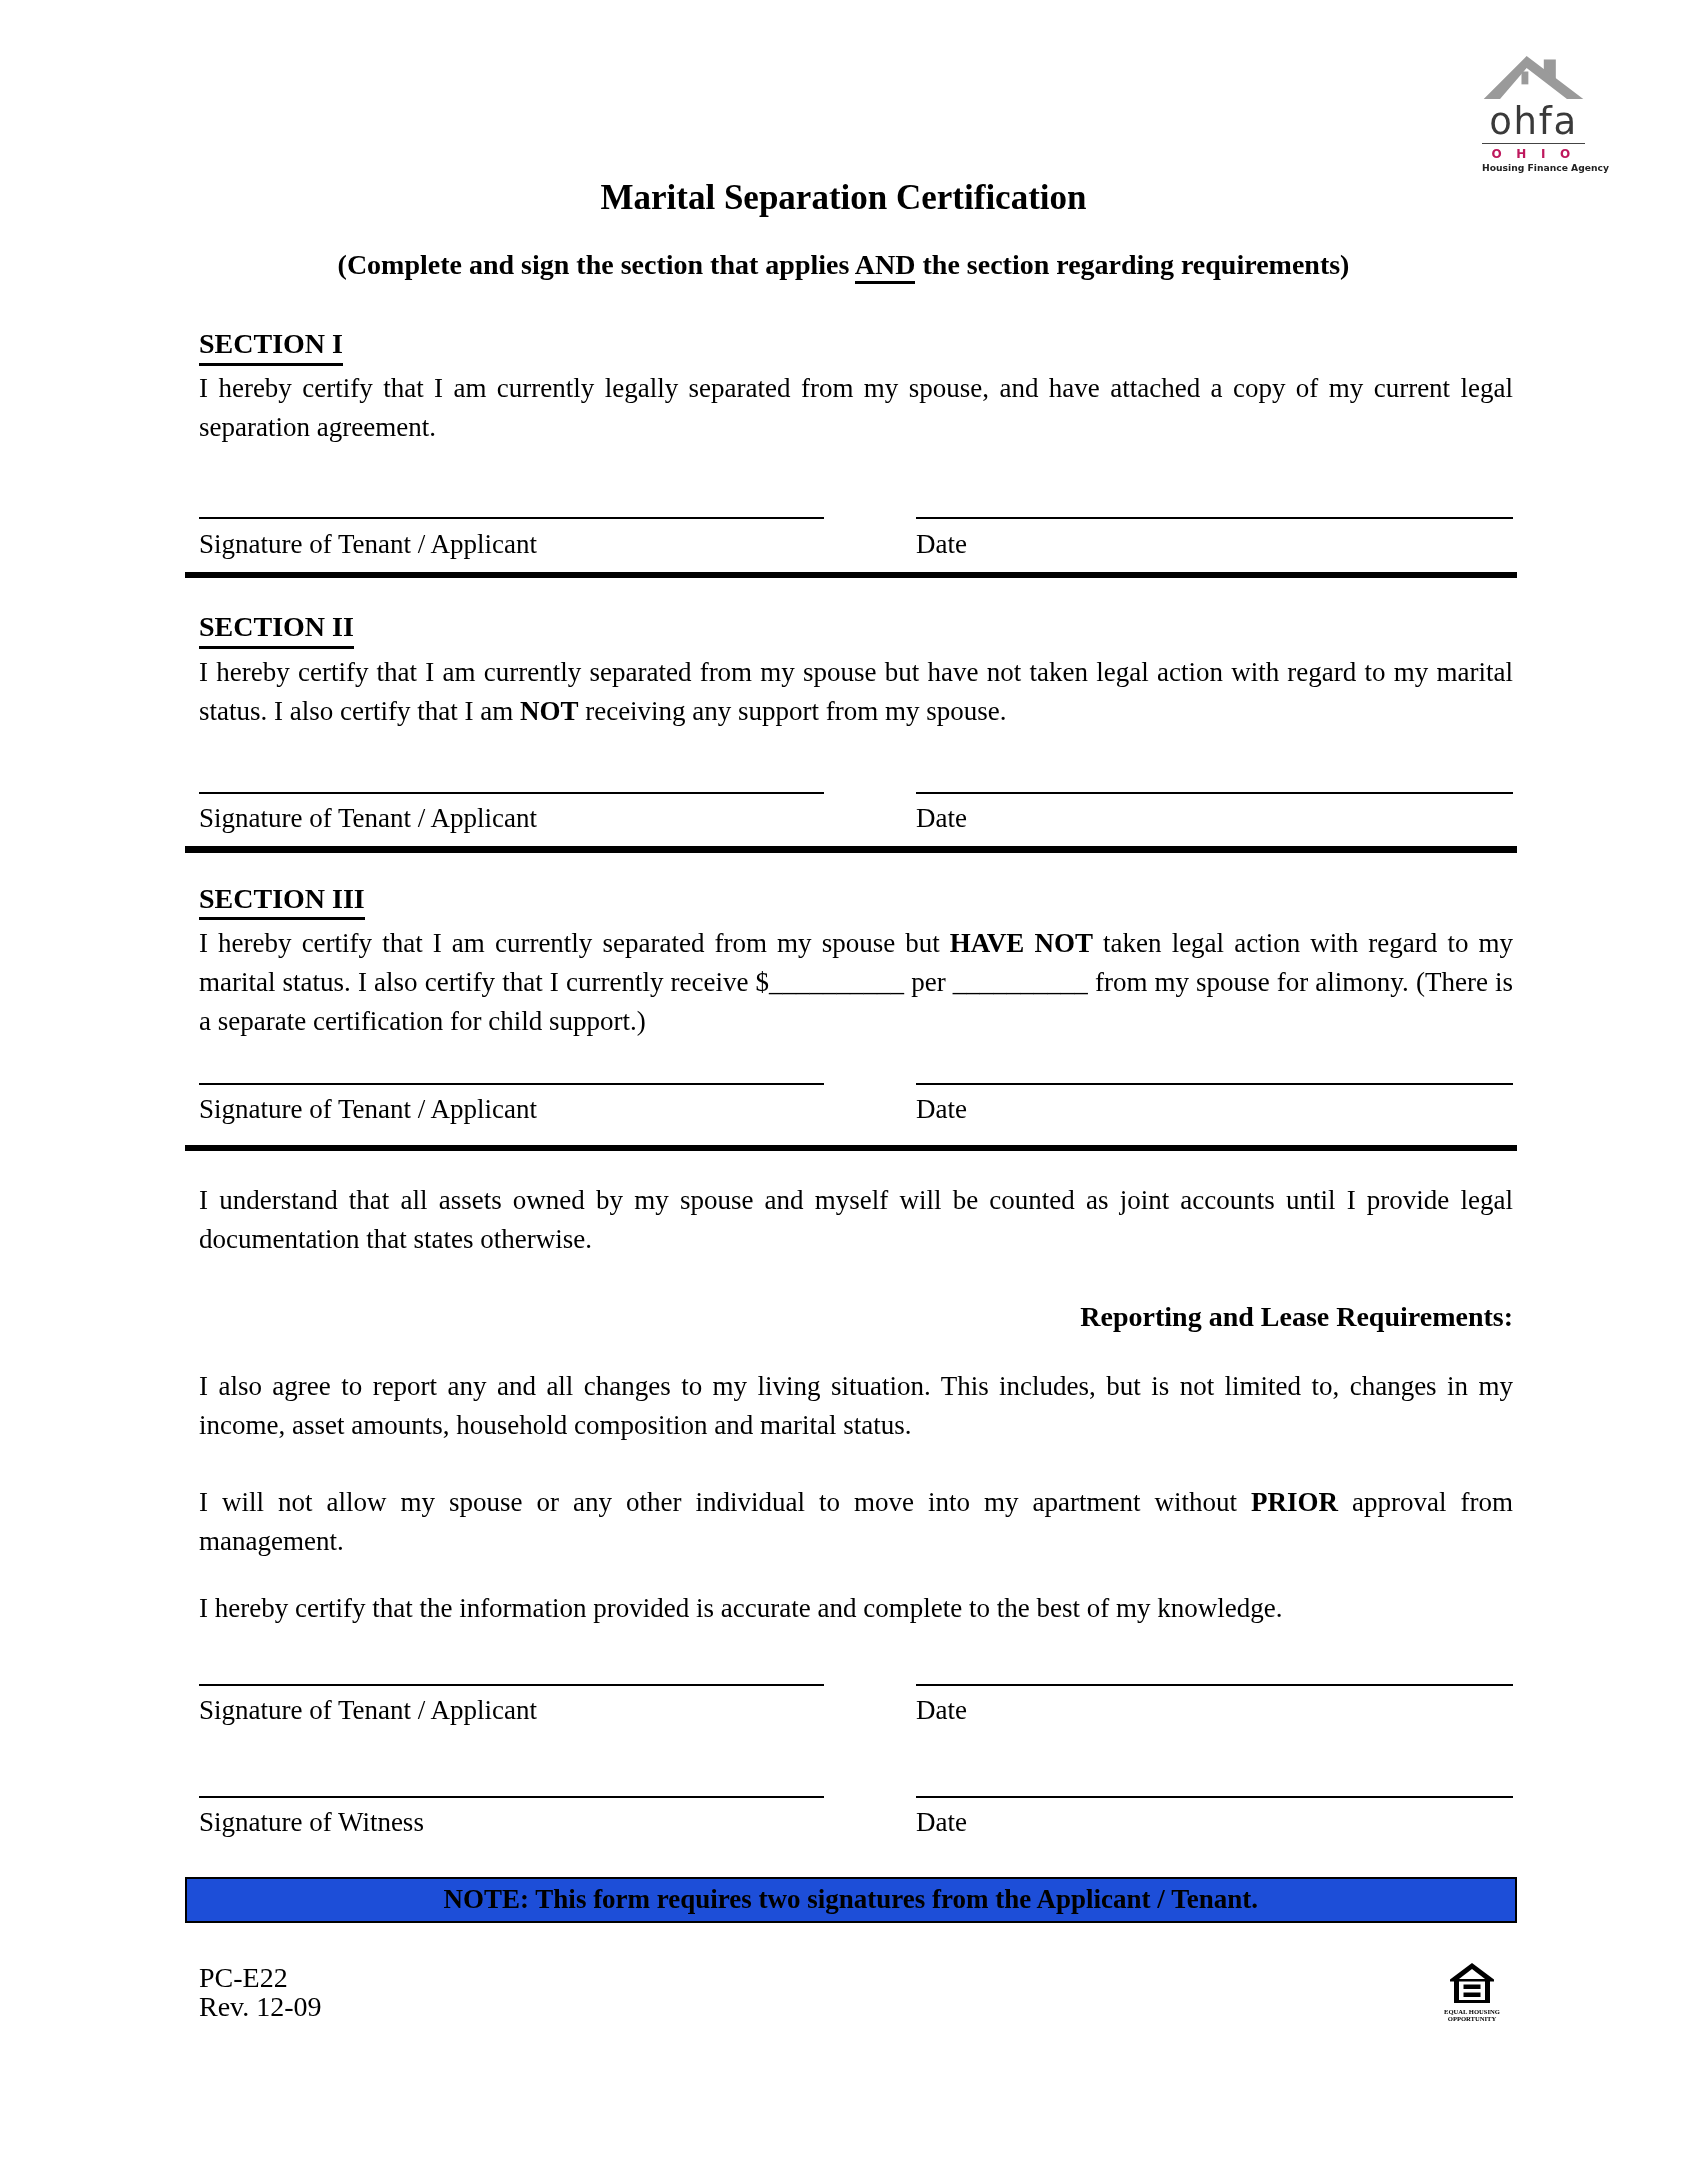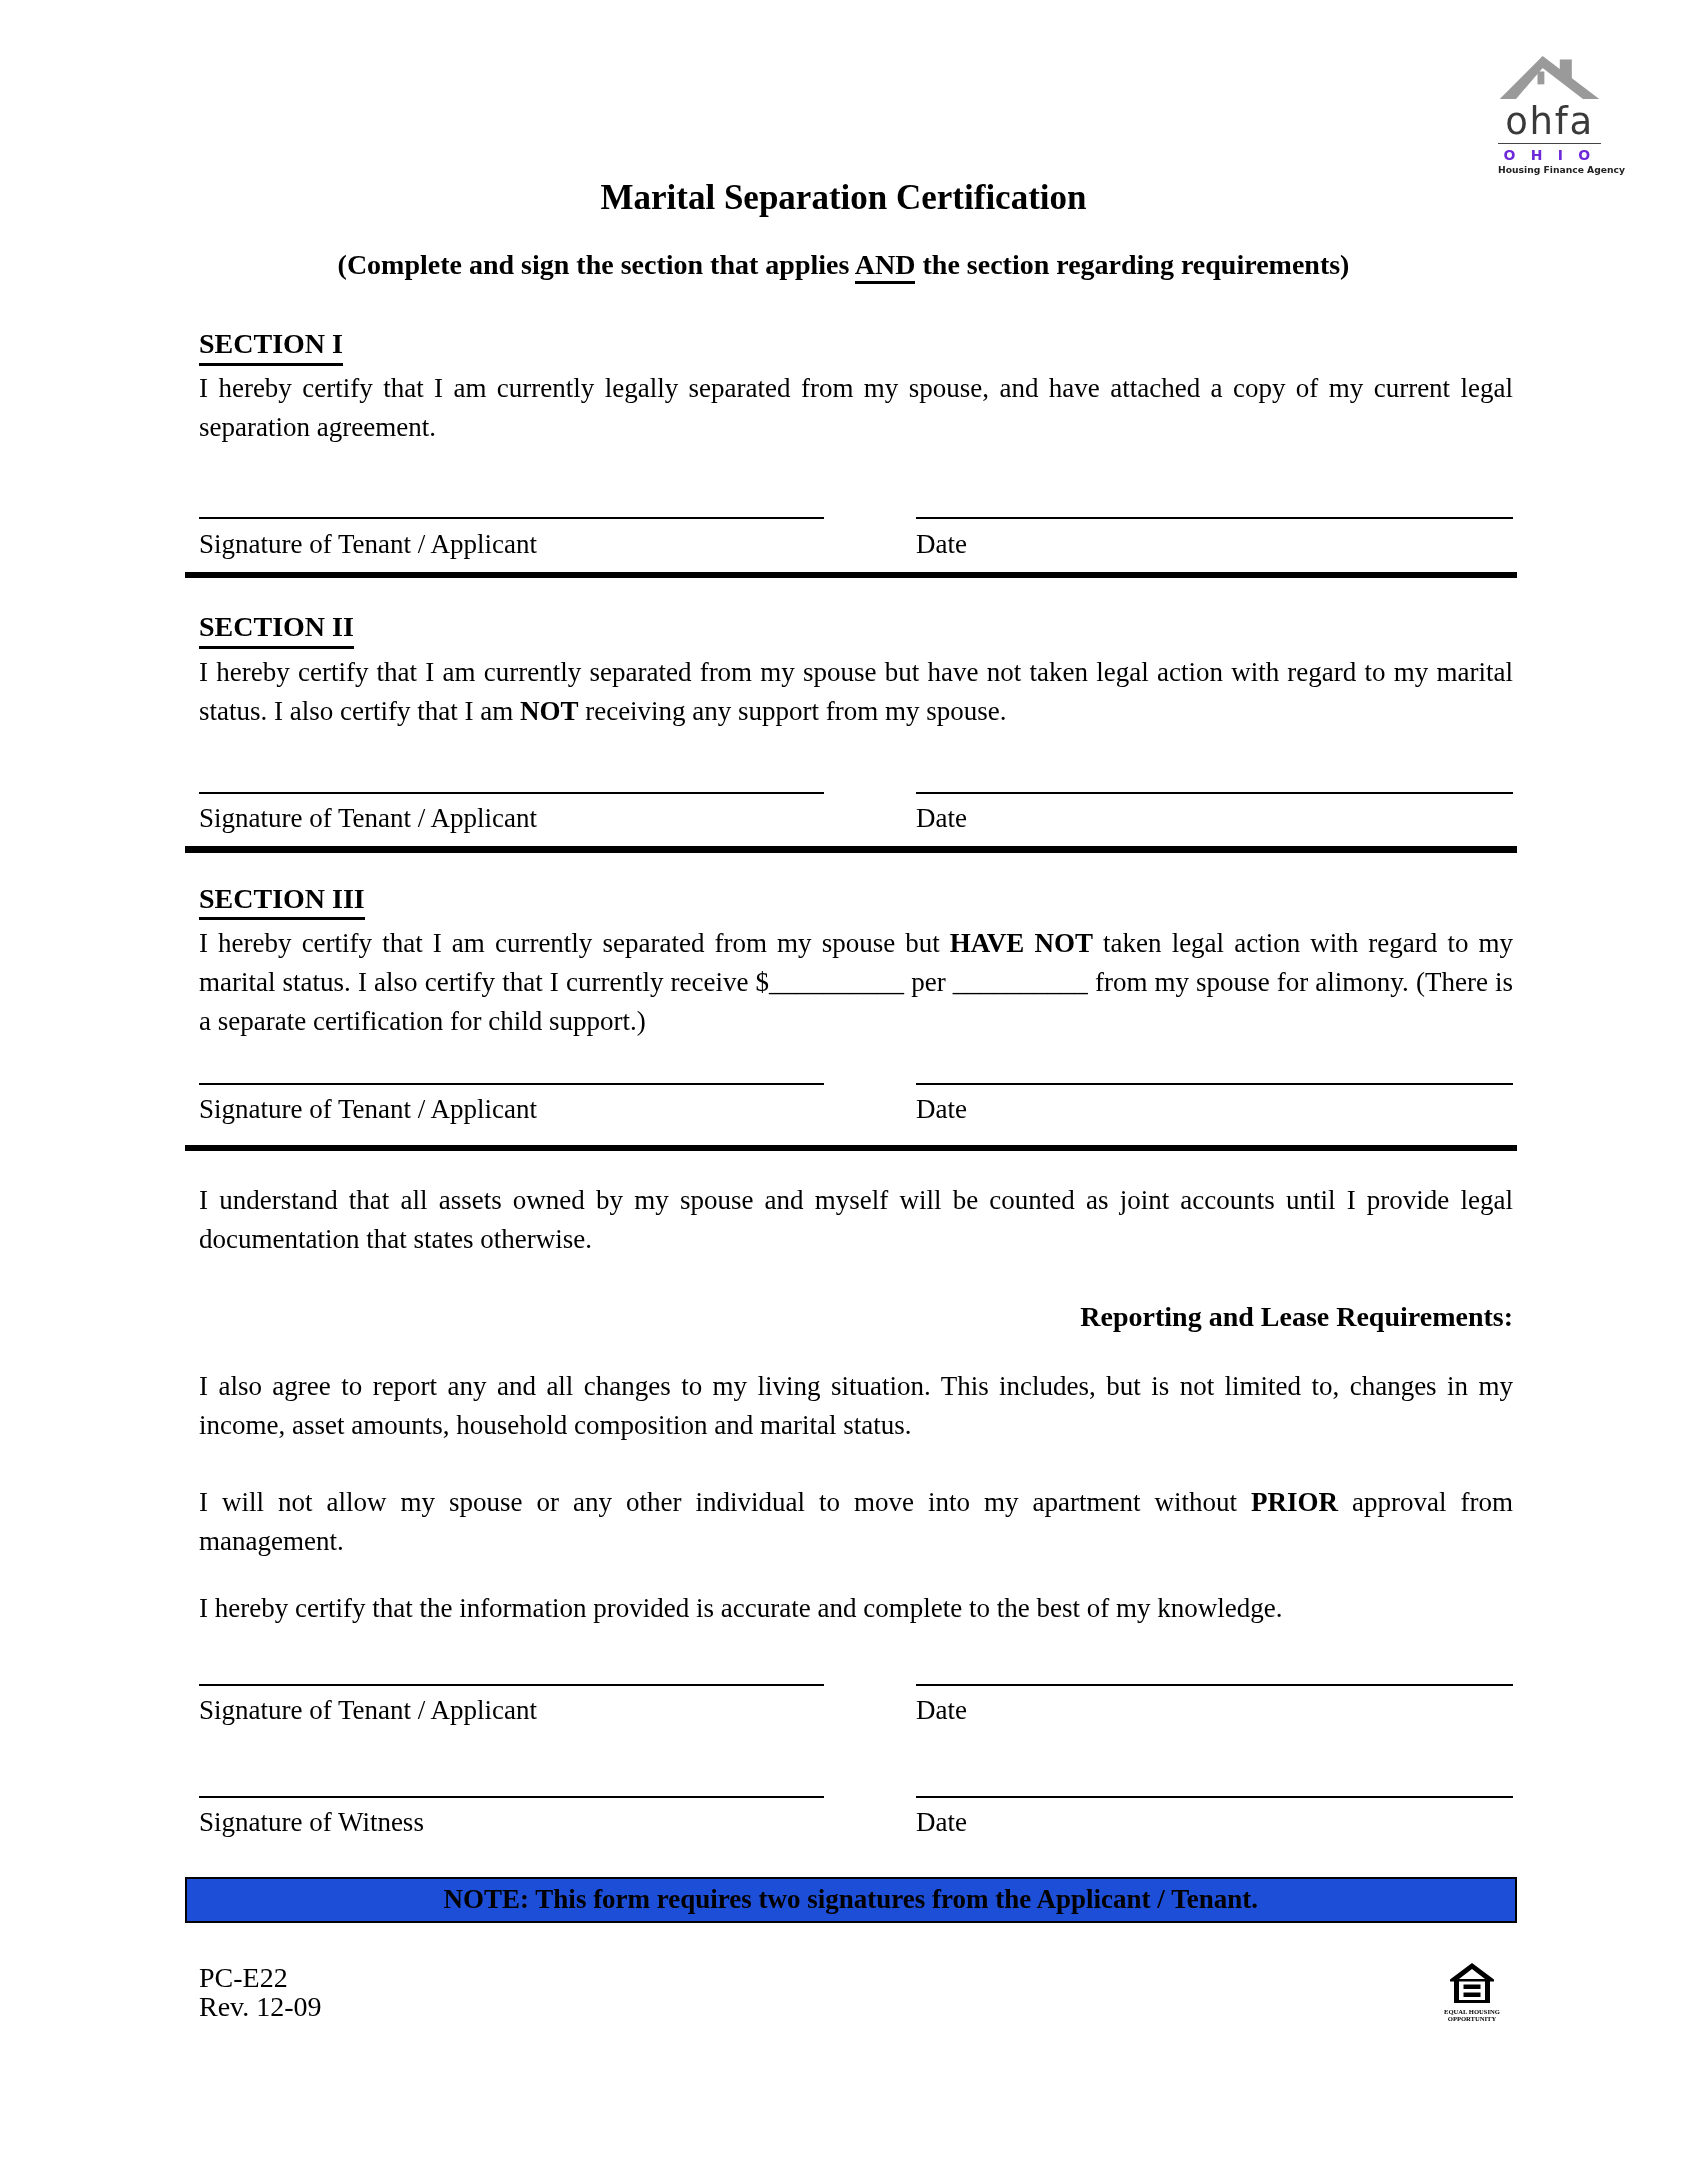--- a/index.html
+++ b/index.html
@@ -8,35 +8,35 @@
     background: #ffffff;
     font-family: "Liberation Serif", serif;
     color: #000;
     position: relative;
     overflow: hidden;
   }
 
   
   .ohfa-logo {
     position: absolute;
-    top: 54px; right: 86px;
+    top: 54px; right: 102px;
     width: 103px;
     text-align: center;
   }
   .ohfa-roof { display: block; margin: 0 auto; }
   .ohfa-word {
     font-family: "DejaVu Sans", sans-serif;
     font-size: 37px; line-height: 1;
     color: #3a3a3a; letter-spacing: 1.7px;
     margin-top: 1.7px;
   }
   .ohfa-rule { border-top: 1.7px solid #444; margin: 3.5px 0 2.6px 0; }
   .ohfa-state {
     font-family: "DejaVu Sans", sans-serif;
-    font-size: 14px; font-weight: bold; color: #6d28d9;
+    font-size: 12px; font-weight: bold; color: #be185d;
     letter-spacing: 5.2px; white-space: nowrap;
   }
   .ohfa-agency {
     font-family: "DejaVu Sans", sans-serif;
     font-size: 9.2px; font-weight: bold; color: #222;
     white-space: nowrap; margin-top: 0.9px;
   }
 
   
   .page-title {

